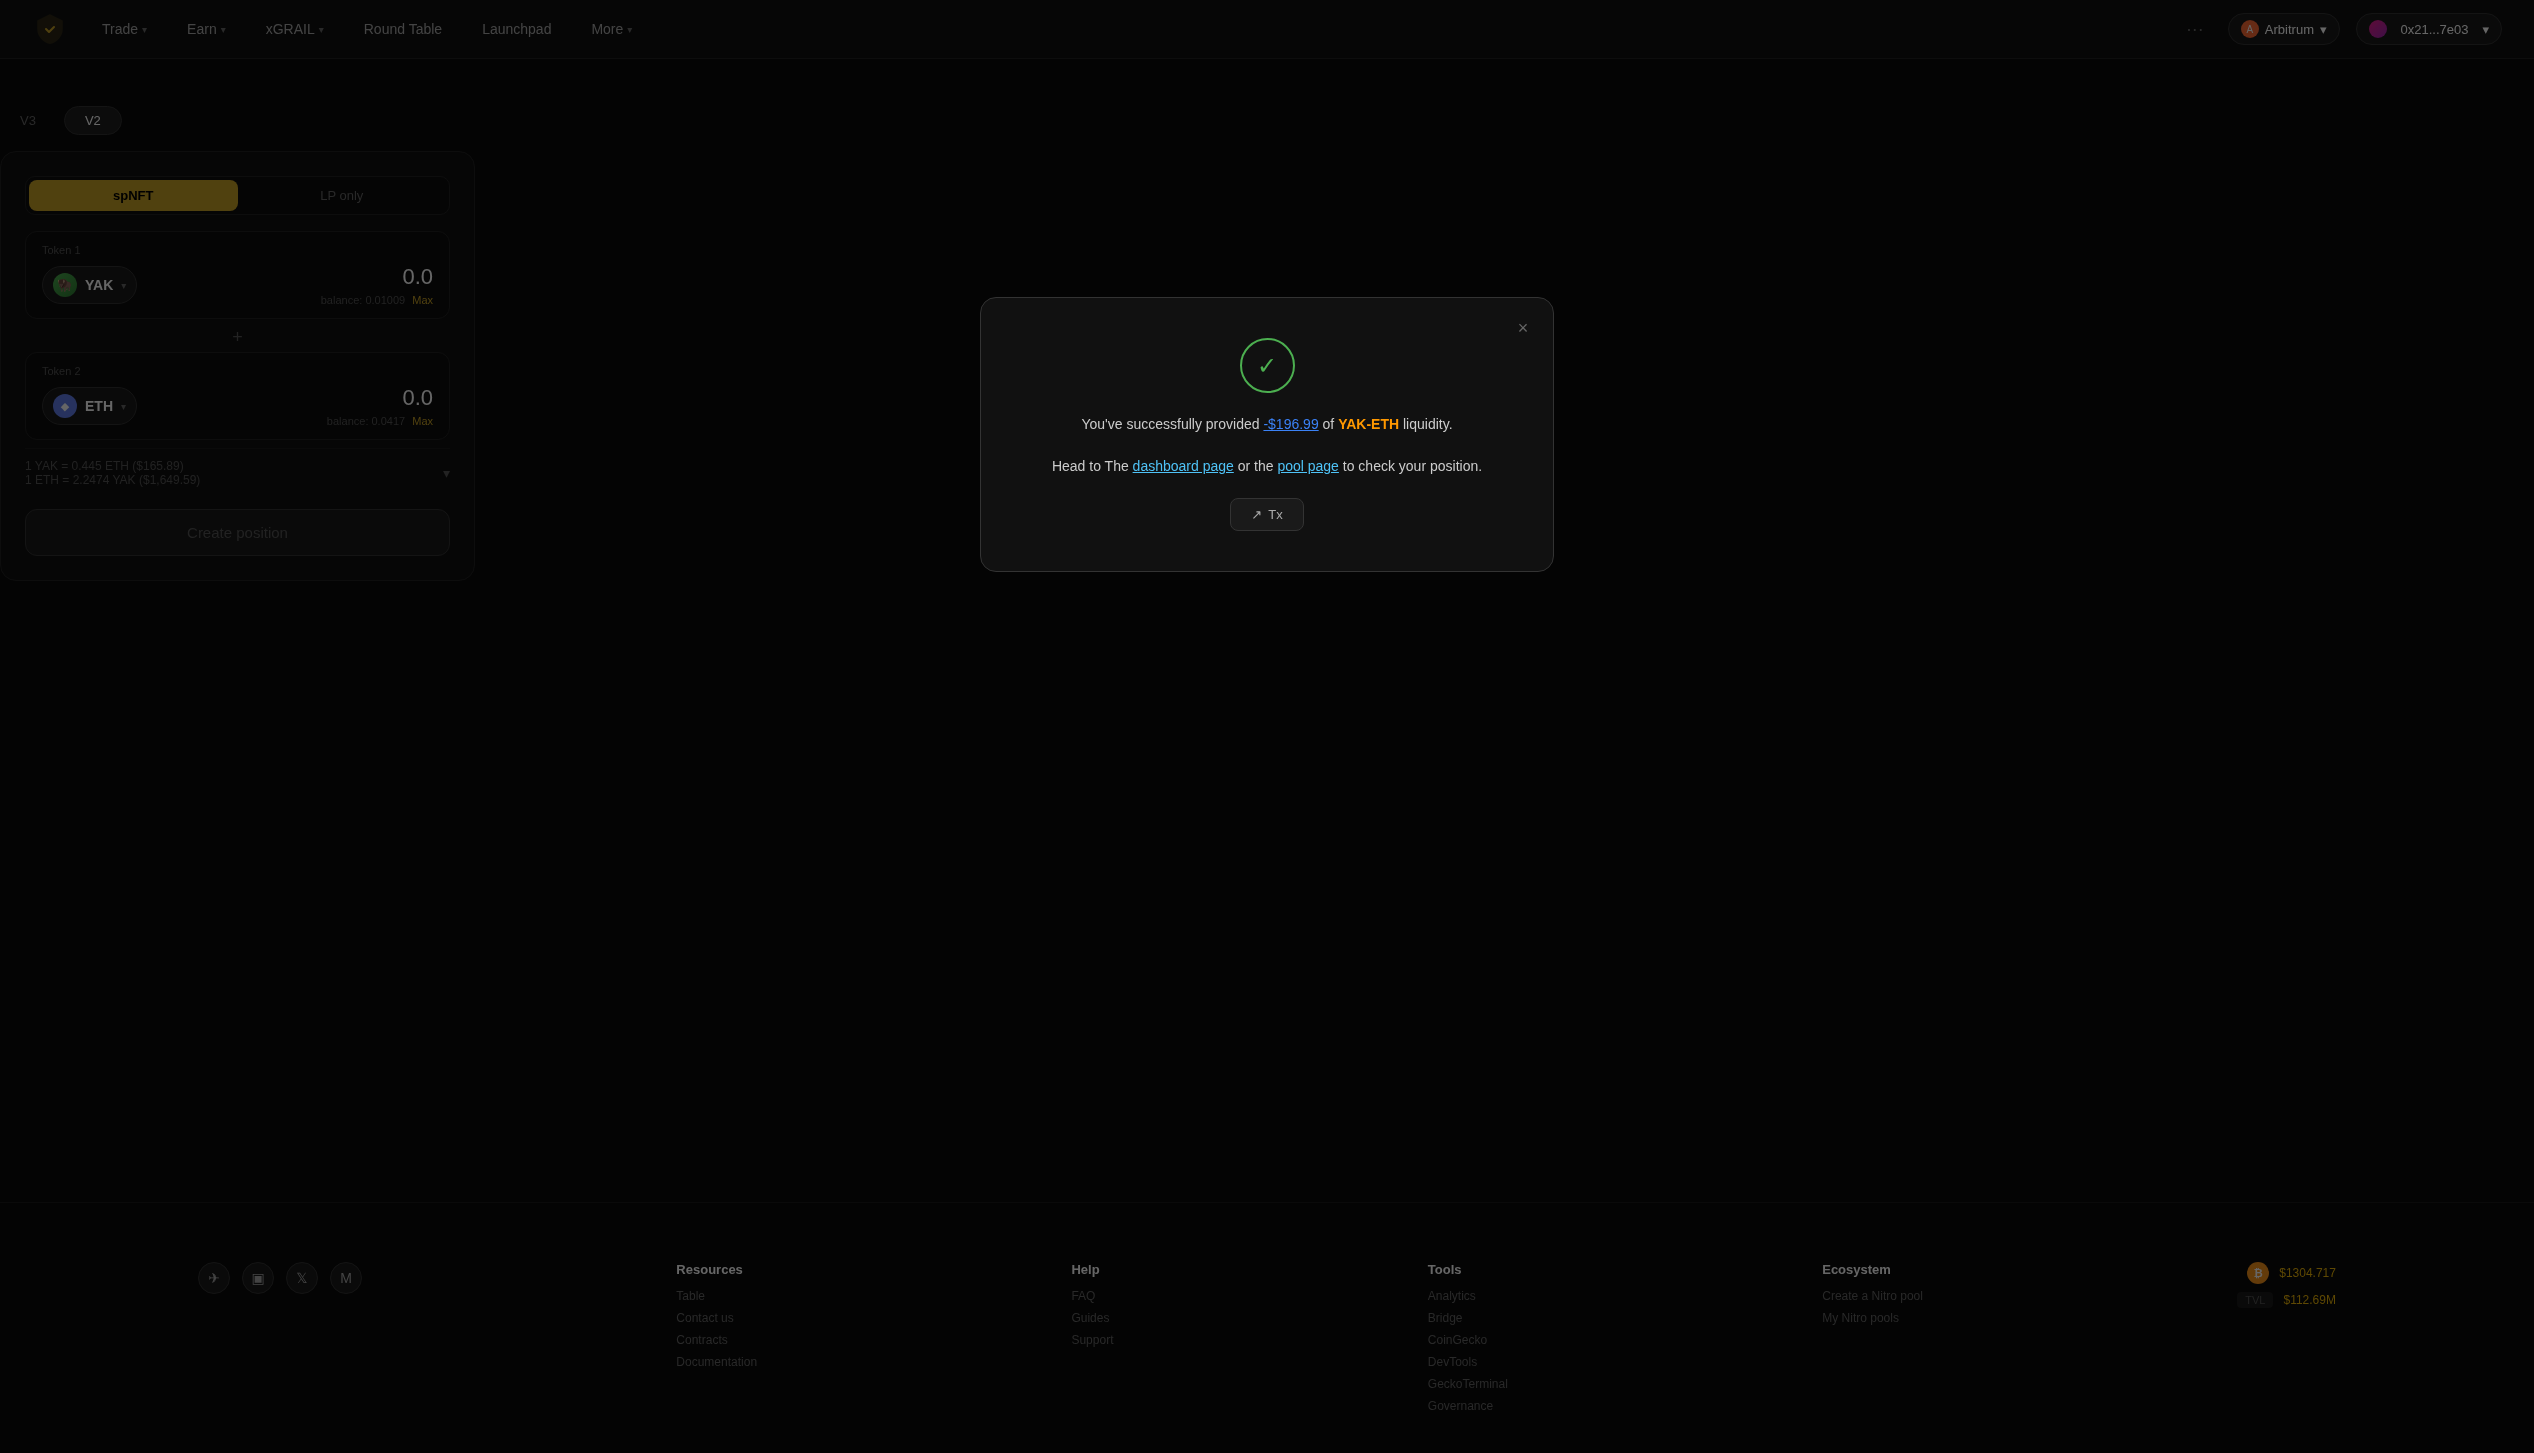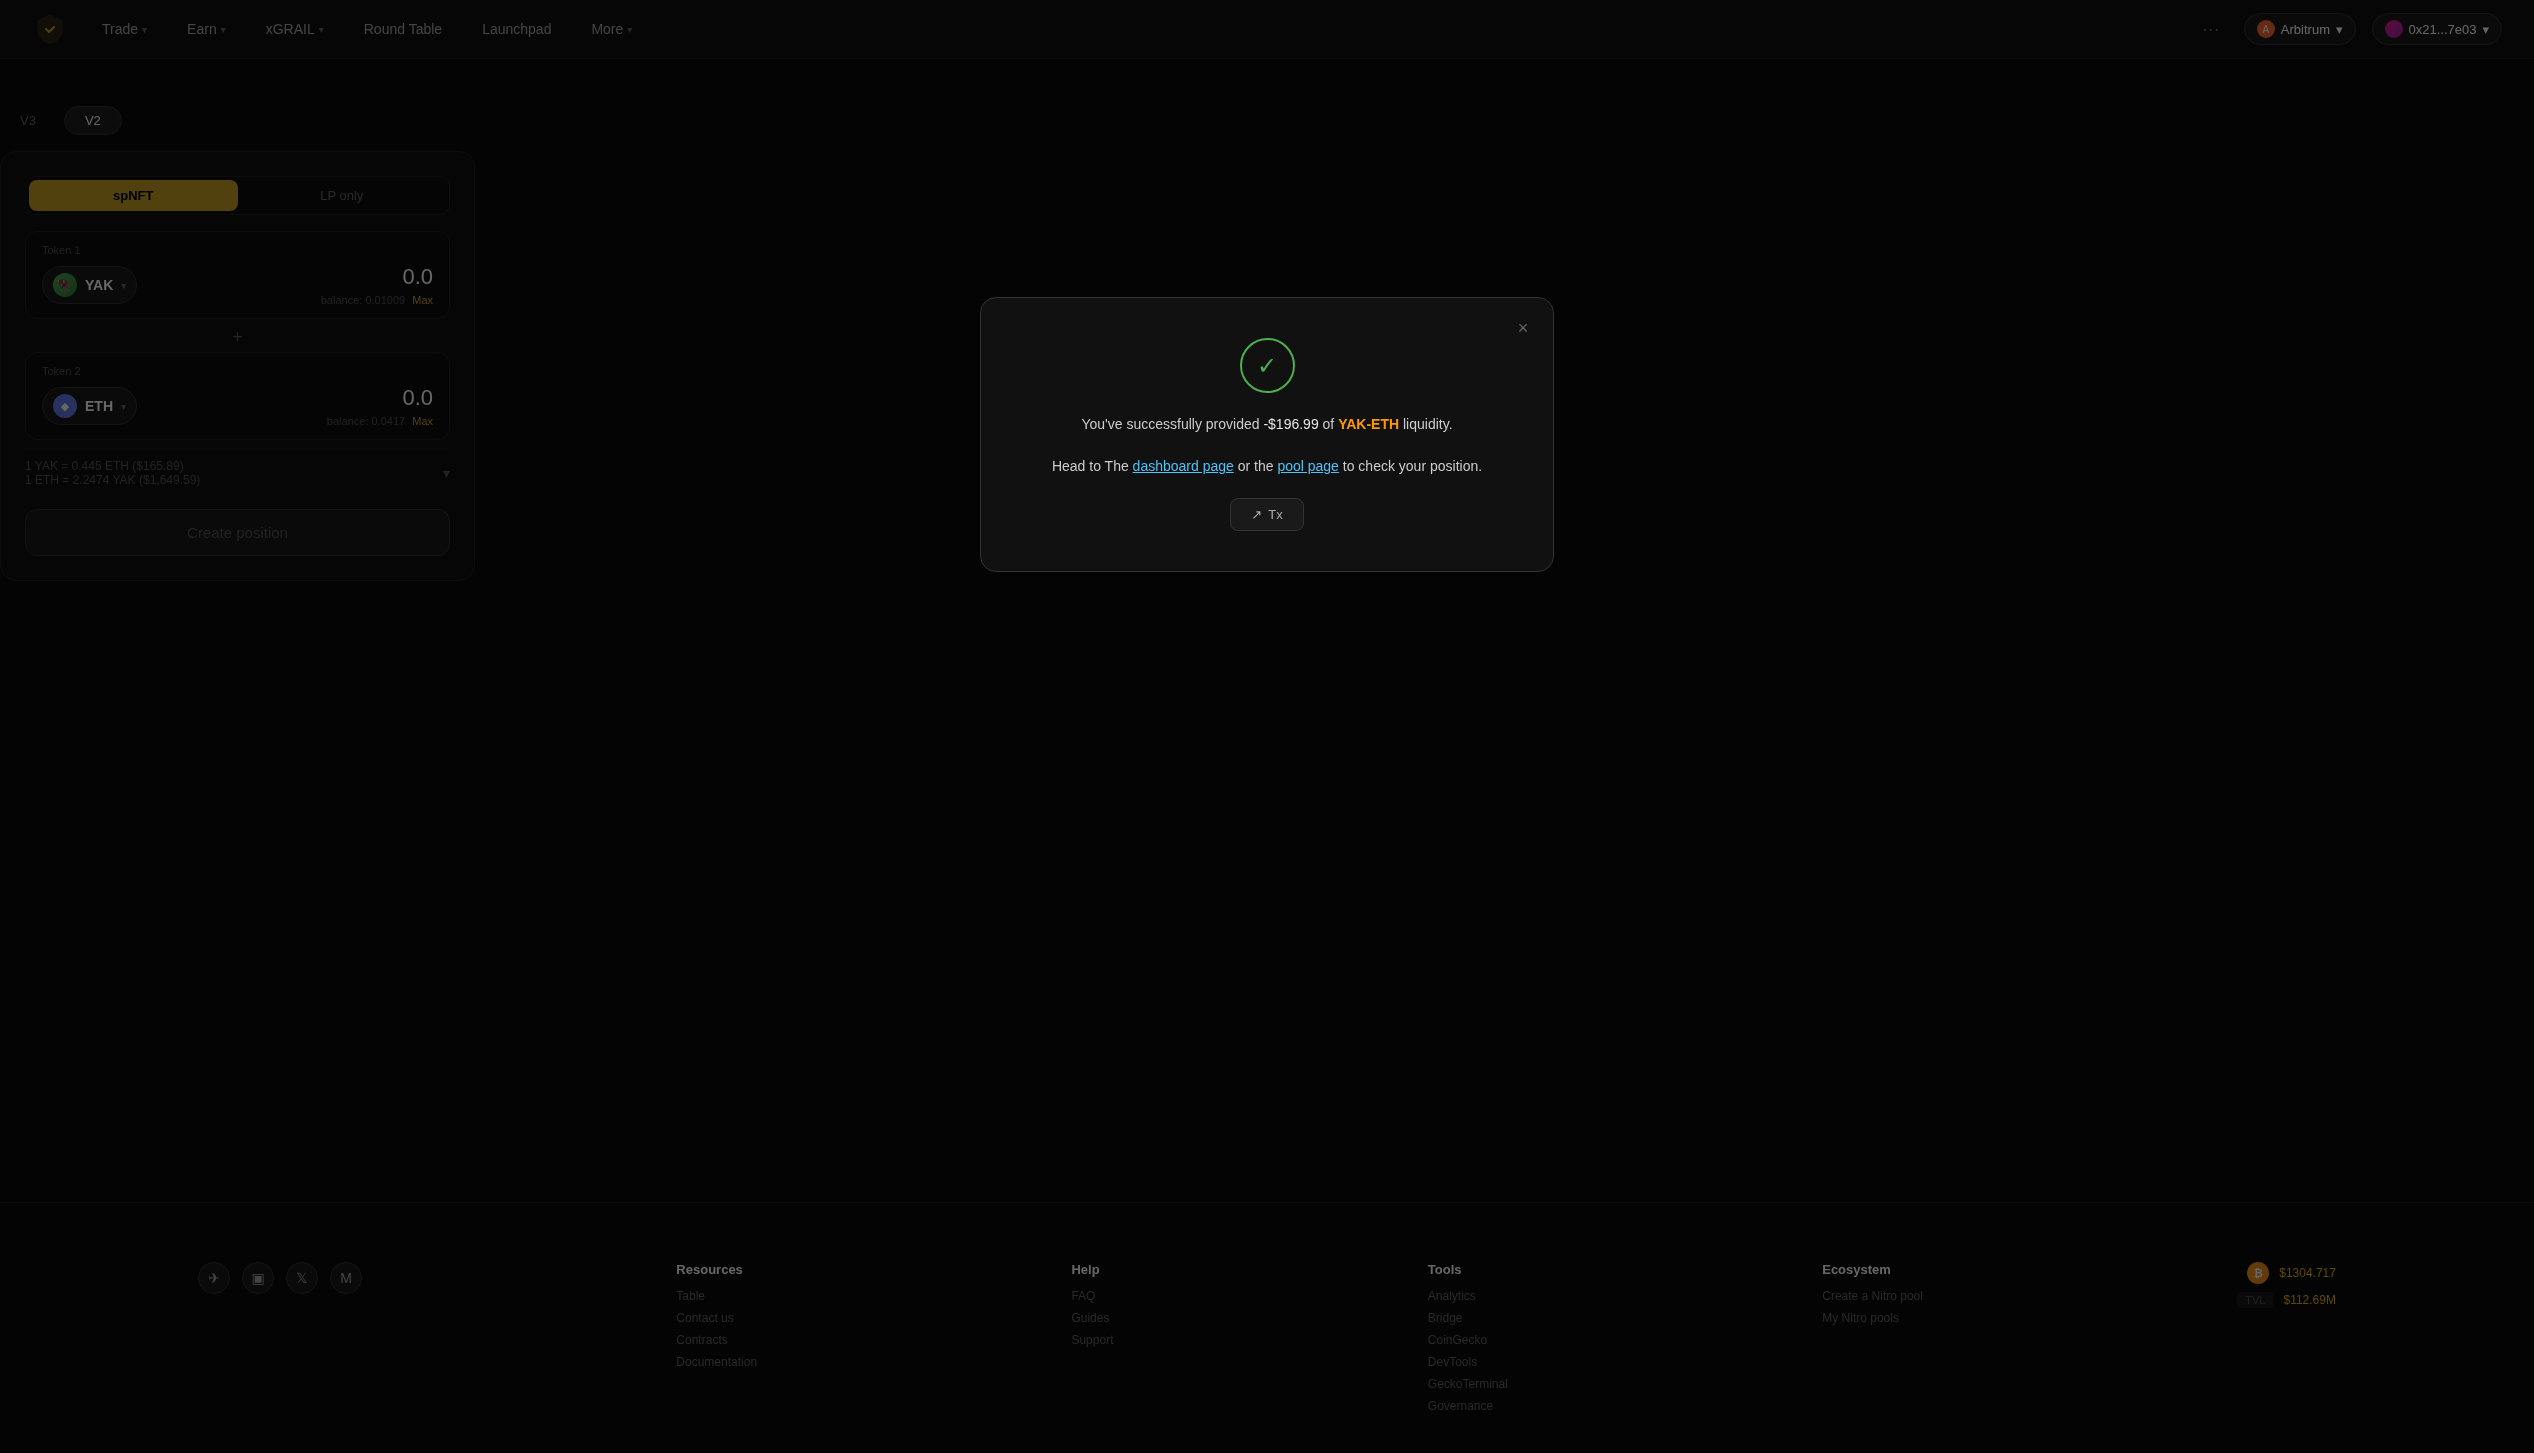--- a/index.html
+++ b/index.html
@@ -80,21 +80,21 @@
       border-radius: 50%;
       background: #ff6b35;
       display: flex;
       align-items: center;
       justify-content: center;
       font-size: 10px;
     }
     .wallet-badge {
       display: flex;
       align-items: center;
-      gap: 6px;
+      gap: 14px;
       background: #1a1a1a;
       border: 1px solid #333;
       border-radius: 20px;
       padding: 6px 12px;
       cursor: pointer;
       font-size: 13px;
     }
     .wallet-avatar {
       width: 18px;
       height: 18px;
@@ -353,21 +353,22 @@
       color: #4caf50;
       font-size: 24px;
     }
     .modal-text {
       font-size: 14px;
       color: #ccc;
       line-height: 1.6;
       margin-bottom: 20px;
     }
     .modal-text .amount {
-      color: #e5e5e5;
+      color: #3b82f6;
+      text-decoration: underline;
     }
     .modal-text .highlight {
       color: #ff9800;
       font-weight: 600;
     }
     .modal-text .link {
       color: #4fc3f7;
       cursor: pointer;
       text-decoration: underline;
     }

